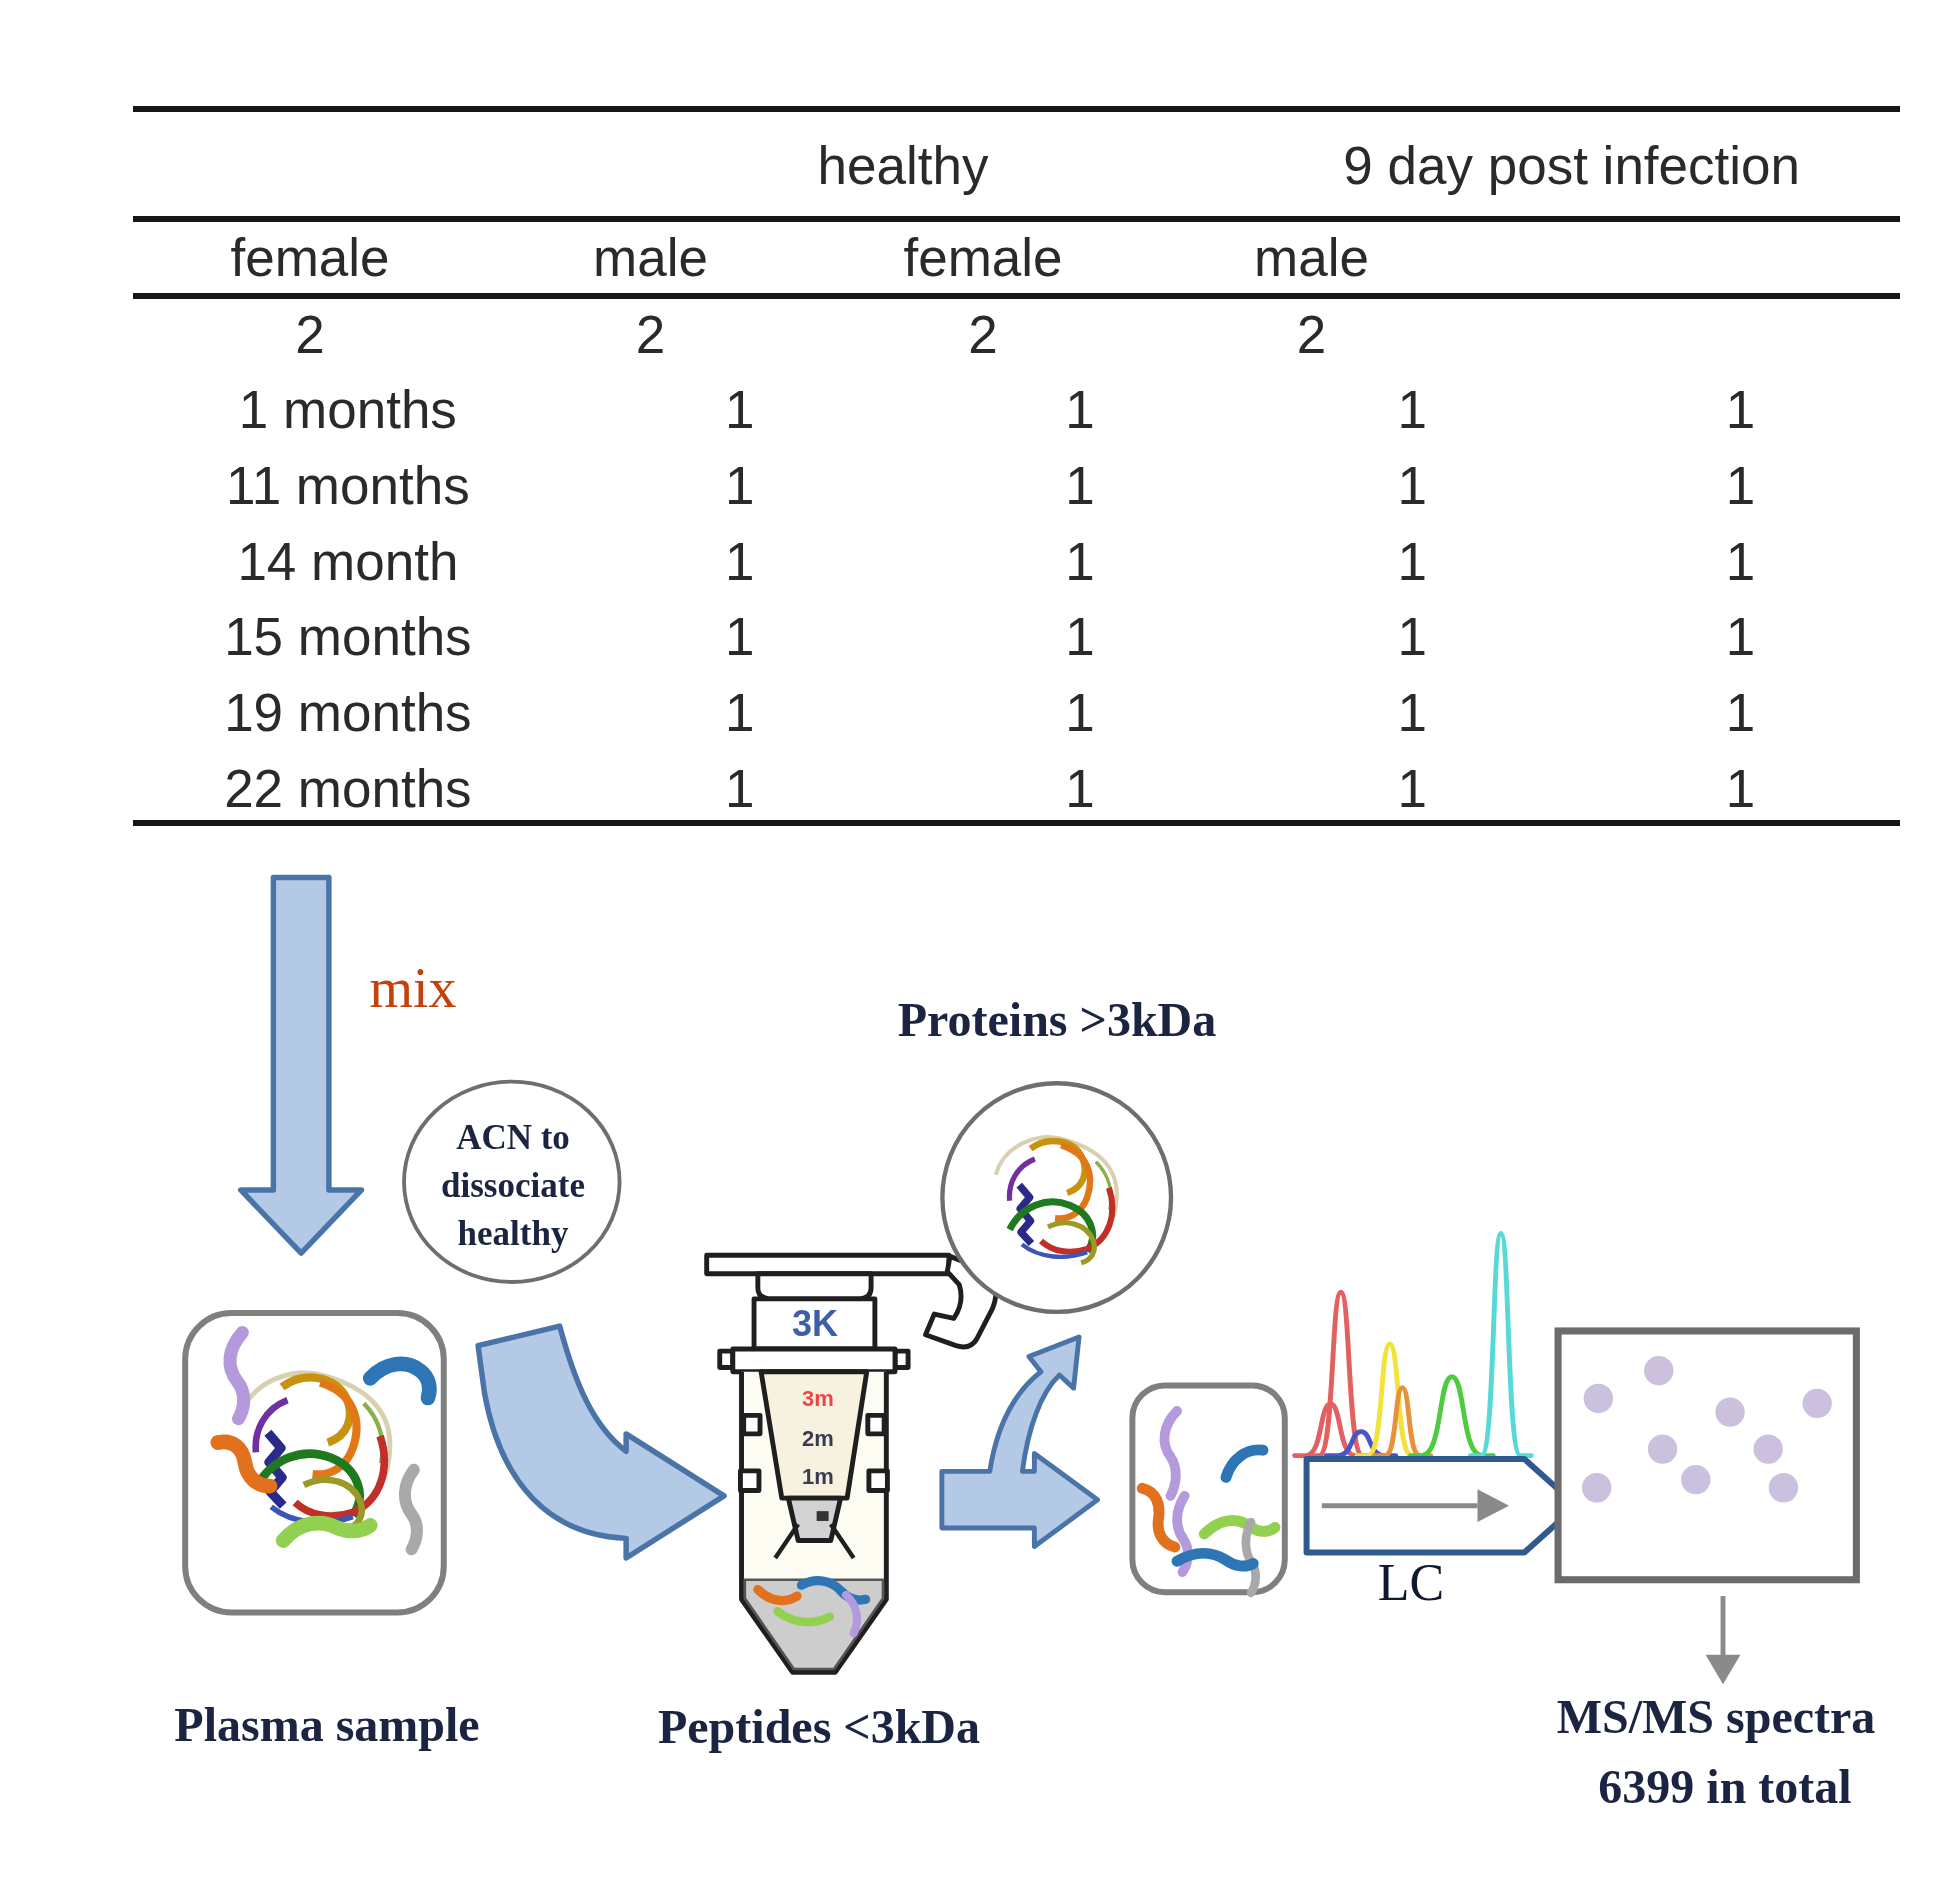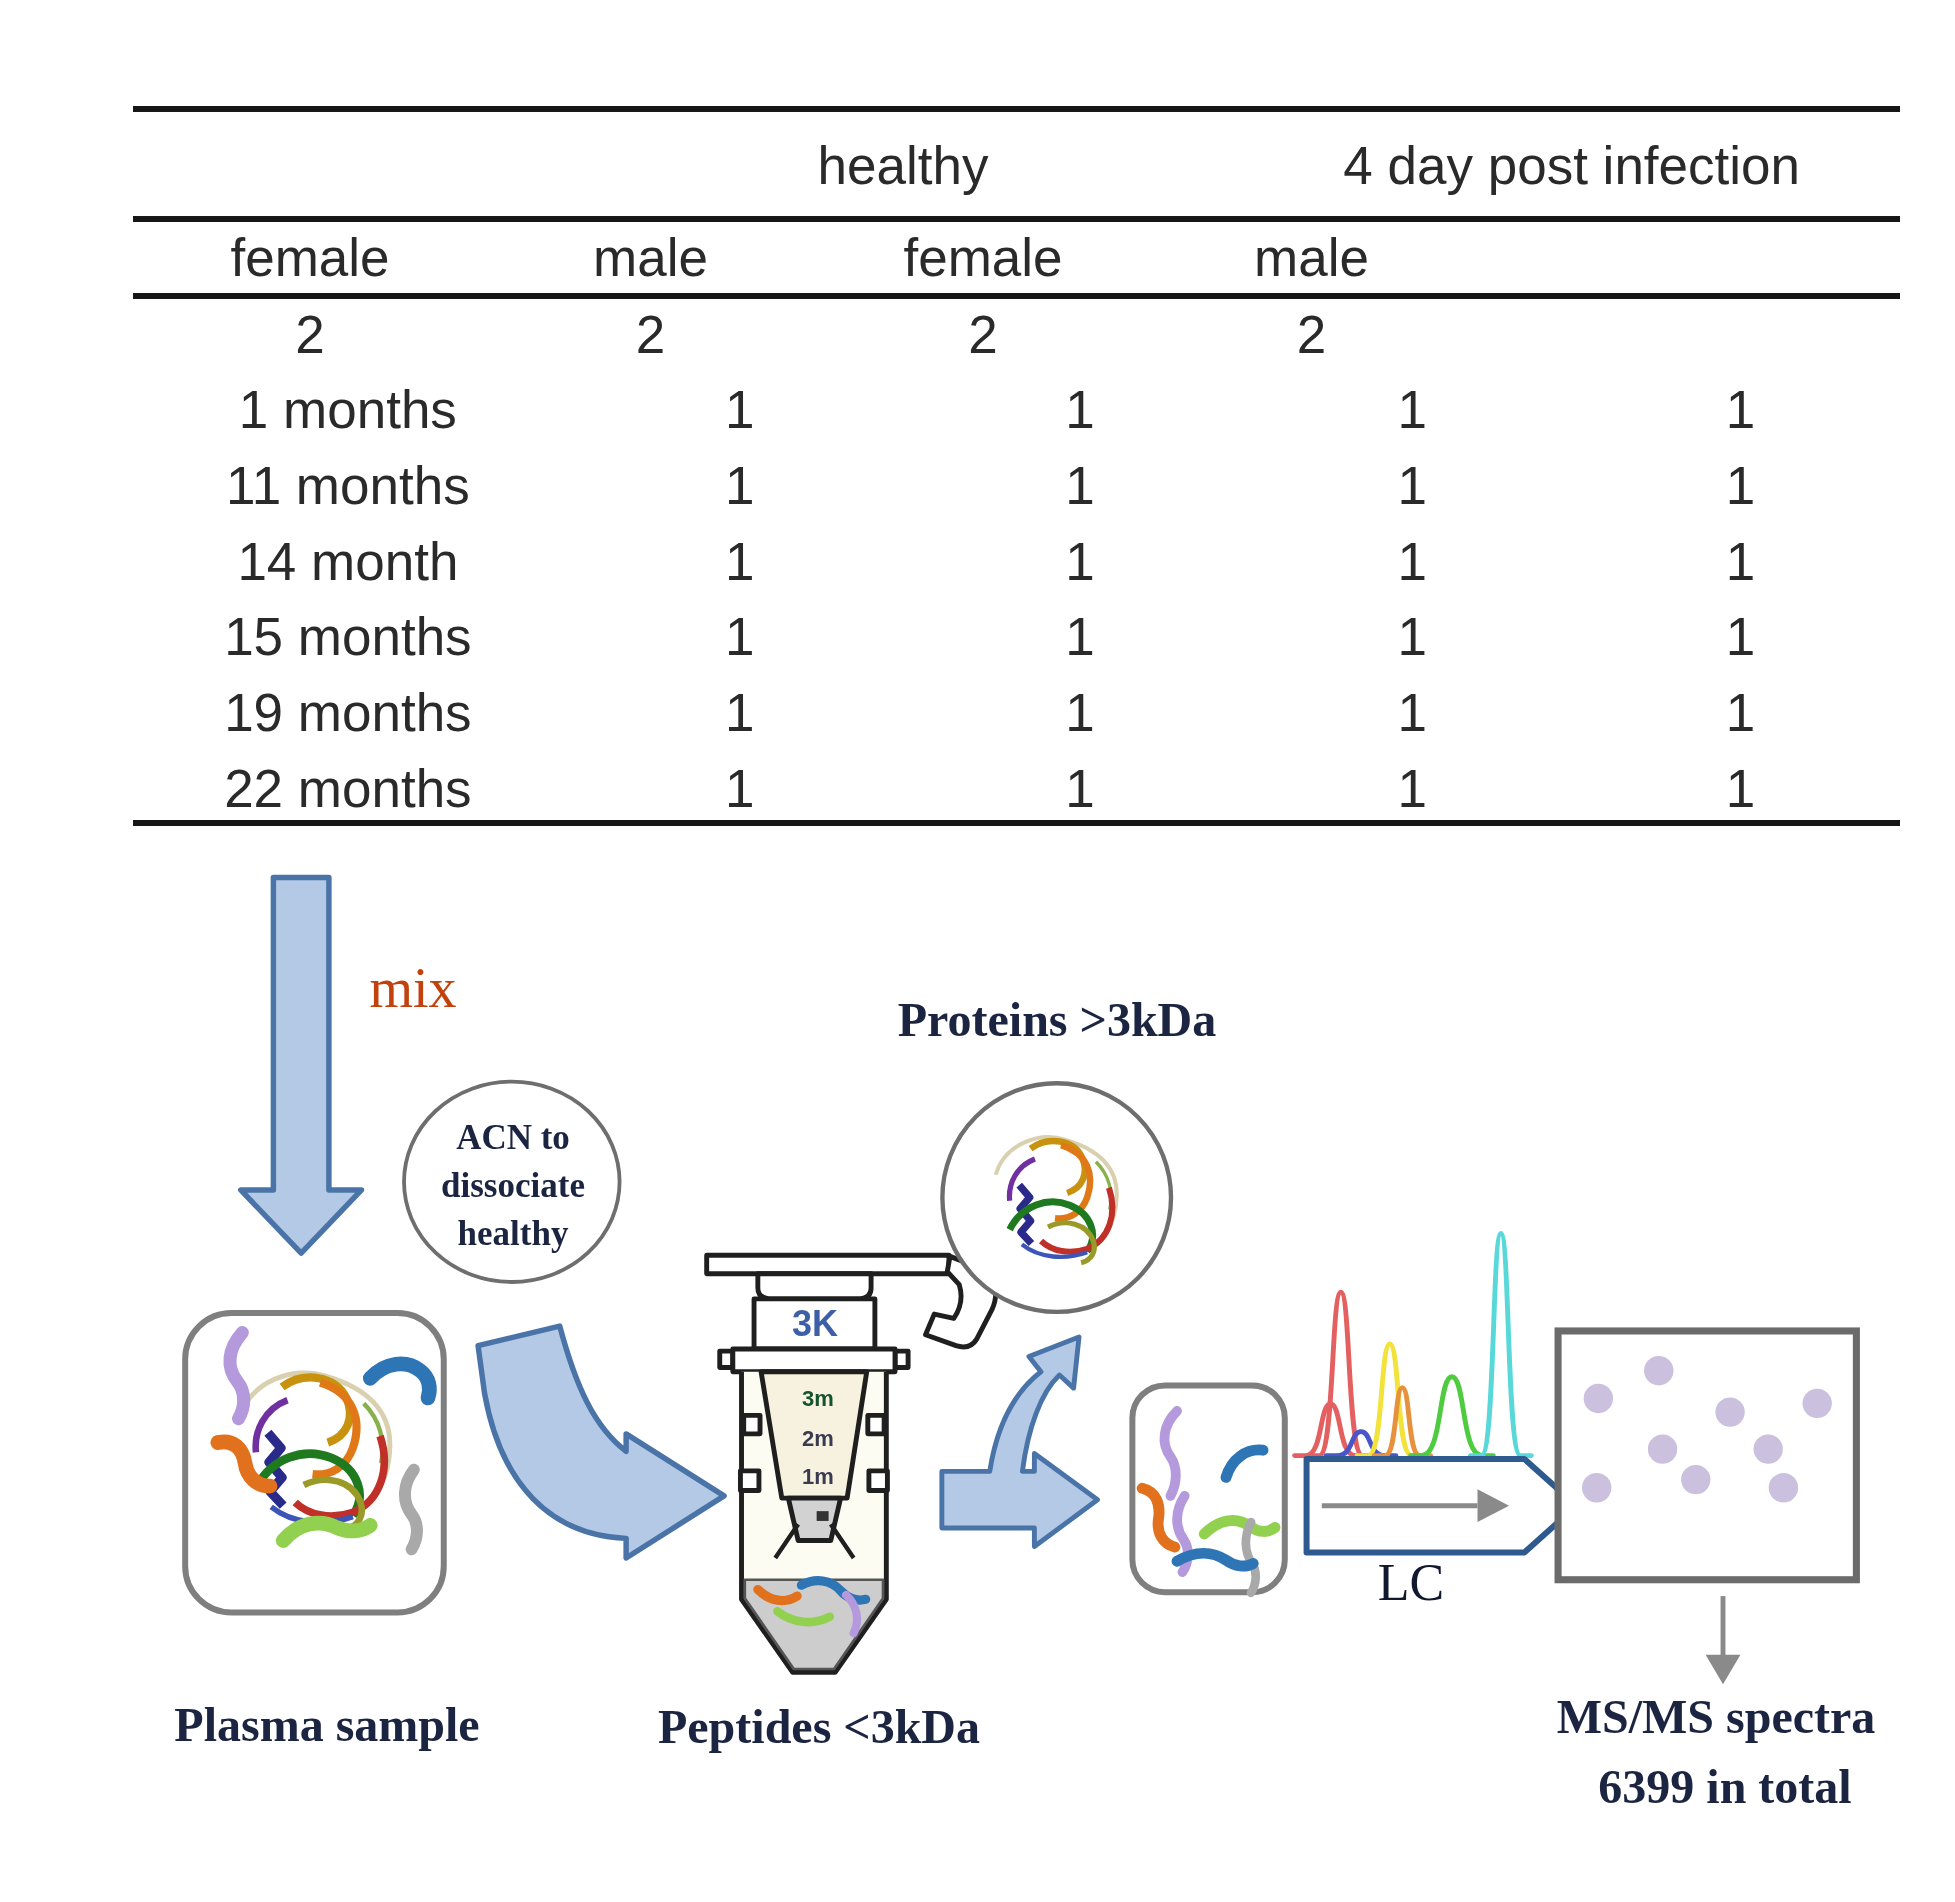--- a/index.html
+++ b/index.html
@@ -24,21 +24,21 @@
 
 <div id="sample-table">
   <div class="rule" style="top:0"></div>
   <div class="rule" style="top:110px"></div>
   <div class="rule" style="top:187px"></div>
   <div class="rule" style="top:714px"></div>
 
   <div class="trow spanner" style="top:27px">
     <span class="tc" style="width:430px"></span>
     <span class="tc" style="width:681px">healthy</span>
-    <span class="tc" style="width:657px">4 day post infection</span>
+    <span class="tc" style="width:657px">9 day post infection</span>
   </div>
 
   <div class="trow hdr" style="top:116px">
     <span class="tc" style="width:354px">female</span>
     <span class="tc" style="width:327px">male</span>
     <span class="tc" style="width:338px">female</span>
     <span class="tc" style="width:319px">male</span>
   </div>
 
   <div class="trow drow" style="top:191px">
@@ -202,21 +202,21 @@
 
 <div class="lbl" style="left:413px;top:988px;font-size:56px;font-weight:400;color:#c2410c">mix</div>
 
 <div class="lbl" style="left:513px;top:1138px;font-size:35px">ACN to</div>
 <div class="lbl" style="left:513px;top:1186px;font-size:35px">dissociate</div>
 <div class="lbl" style="left:513px;top:1234px;font-size:35px">healthy</div>
 
 <div class="lbl" style="left:327px;top:1724px;font-size:48px">Plasma sample</div>
 
 <div class="lbl" style="left:815px;top:1324px;font-size:36px;font-family:'Liberation Sans',sans-serif;color:#3c5fa8">3K</div>
-<div class="lbl" style="left:818px;top:1399px;font-size:22px;font-family:'Liberation Sans',sans-serif;color:#14532d">3m</div>
+<div class="lbl" style="left:818px;top:1399px;font-size:22px;font-family:'Liberation Sans',sans-serif;color:#ef4444">3m</div>
 <div class="lbl" style="left:818px;top:1439px;font-size:22px;font-family:'Liberation Sans',sans-serif;color:#3a3a52">2m</div>
 <div class="lbl" style="left:818px;top:1477px;font-size:22px;font-family:'Liberation Sans',sans-serif;color:#3a3a52">1m</div>
 
 <div class="lbl" style="left:819px;top:1726px;font-size:48px">Peptides &lt;3kDa</div>
 <div class="lbl" style="left:1057px;top:1019px;font-size:48px">Proteins &gt;3kDa</div>
 <div class="lbl" style="left:1411px;top:1582px;font-size:52px;font-weight:400;color:#10182e">LC</div>
 <div class="lbl" style="left:1716px;top:1716px;font-size:48px">MS/MS spectra</div>
 <div class="lbl" style="left:1725px;top:1786px;font-size:48px">6399 in total</div>
 
 

